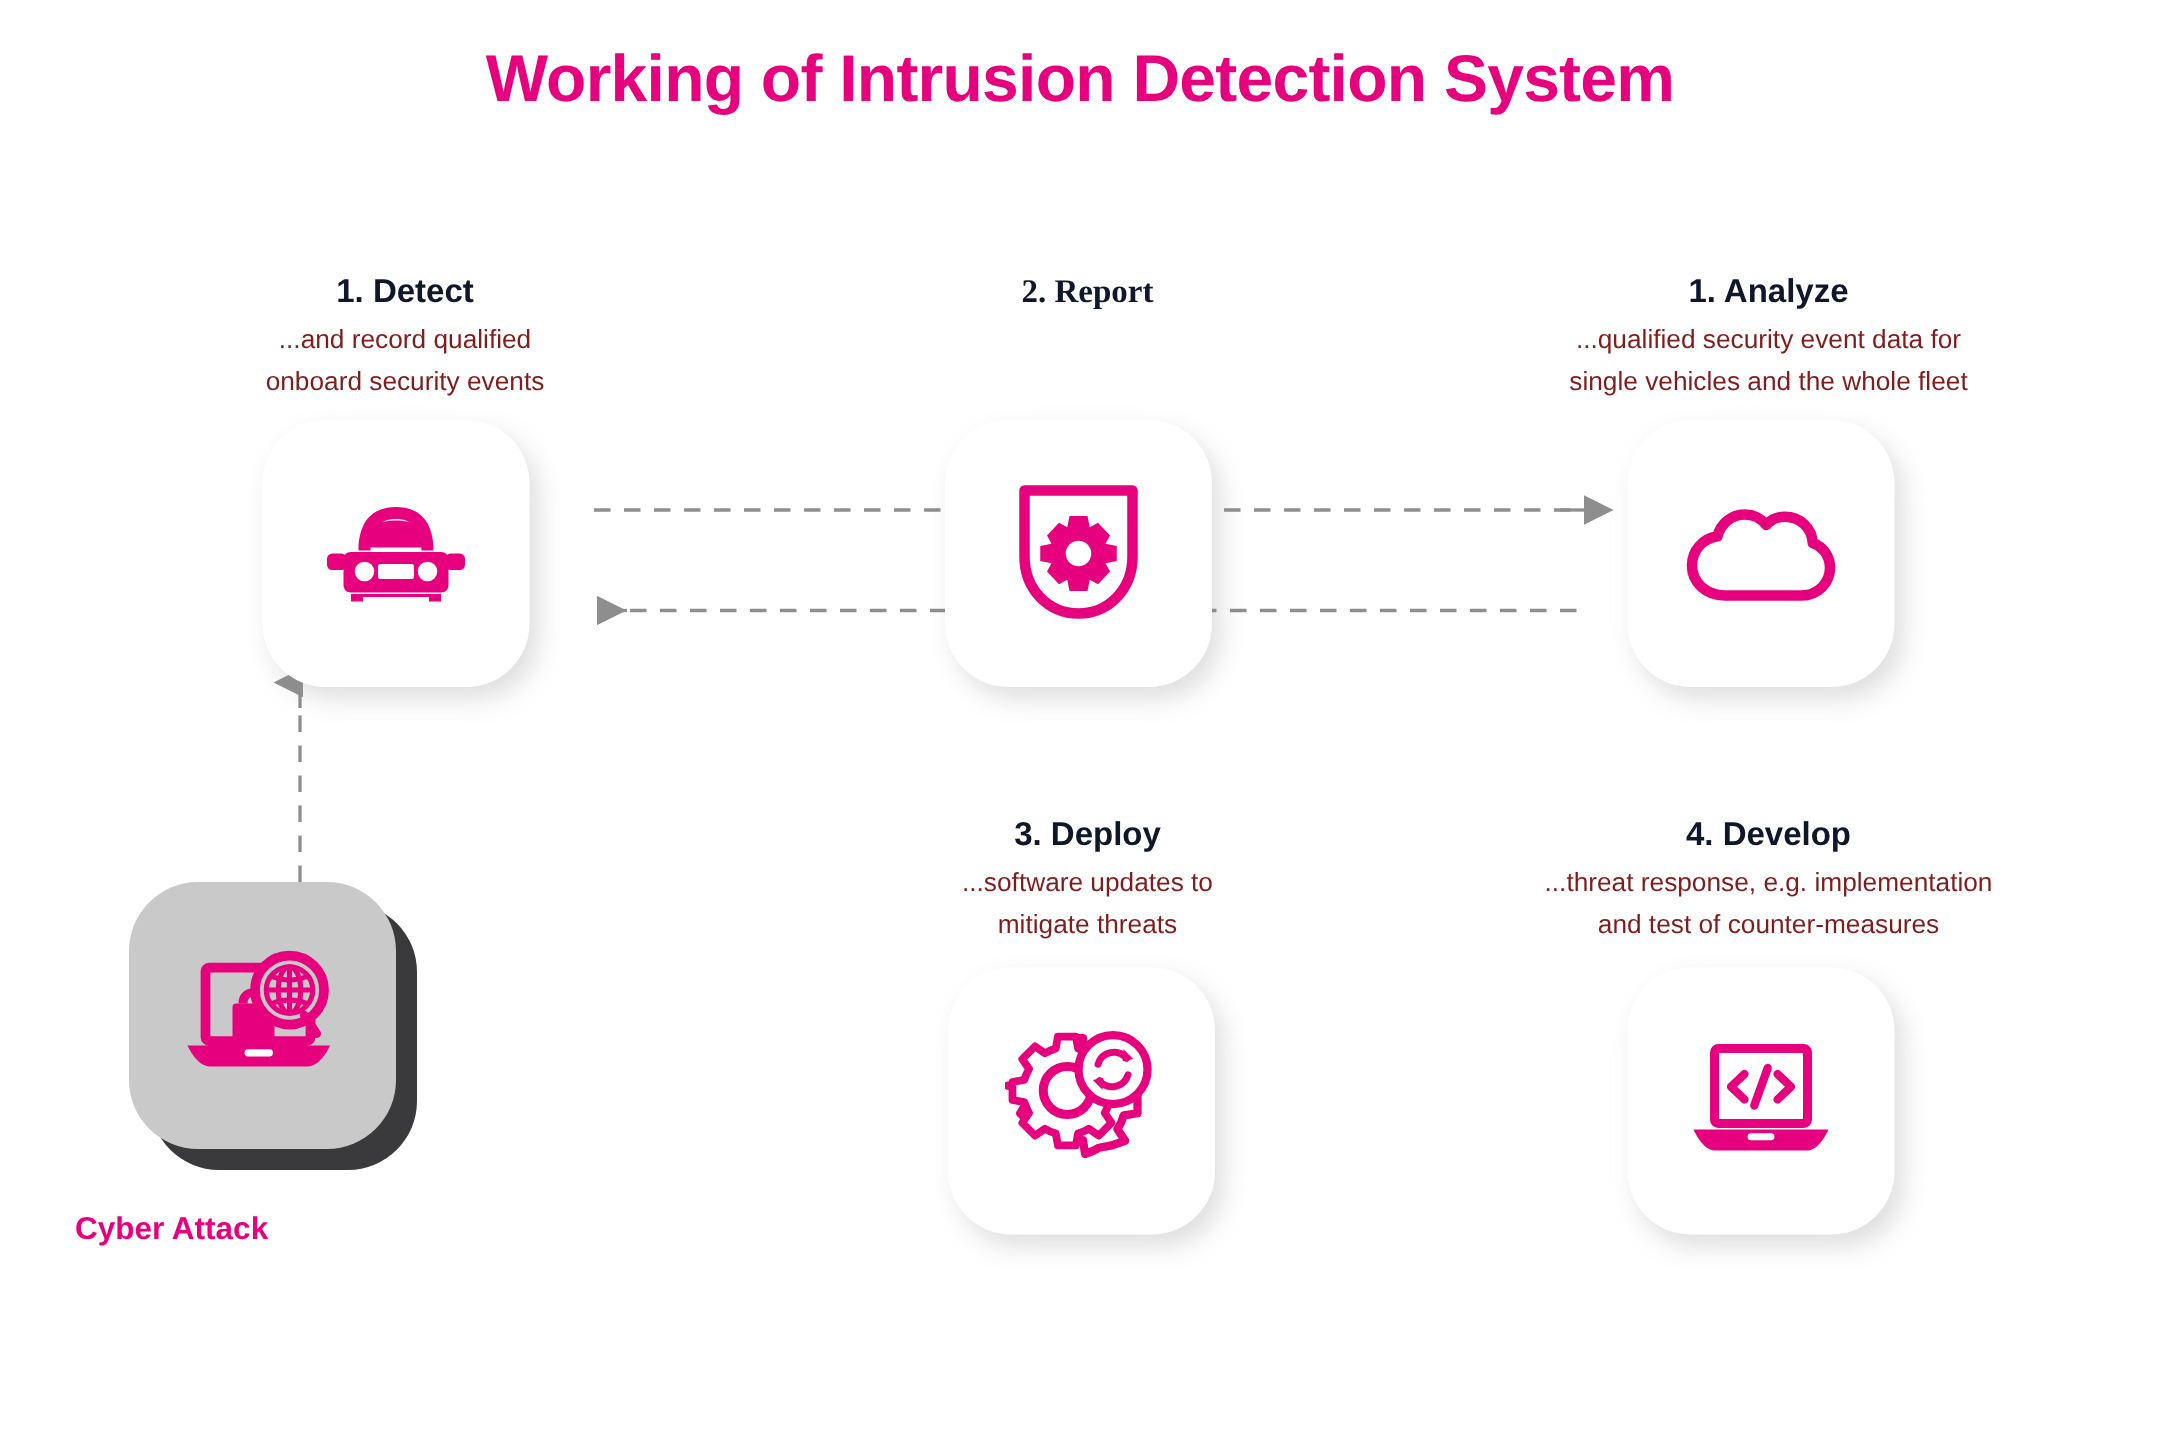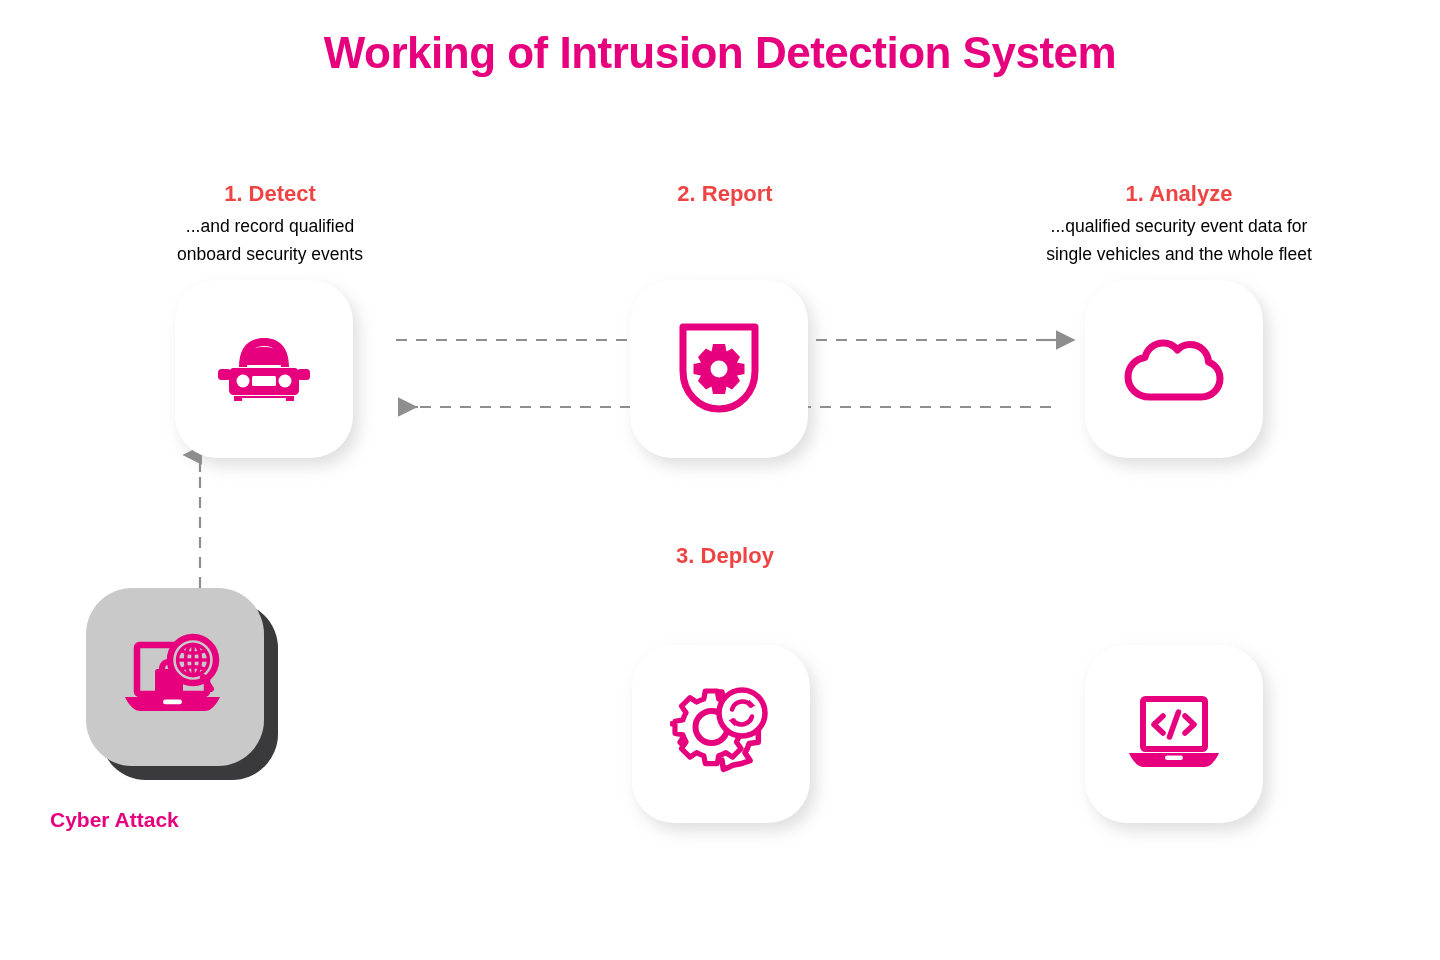--- a/index.html
+++ b/index.html
@@ -35,28 +35,28 @@
   }
 
   
   .step-text {
     position: absolute;
     text-align: center;
   }
   .step-heading {
     font-size: 22px;
     font-weight: 700;
-    color: #ef4444;
+    color: #0f172a;
     line-height: 1.25;
     margin-bottom: 4px;
   }
   .step-desc {
     font-size: 17.5px;
     font-weight: 400;
-    color: #000000;
+    color: #7f1d1d;
     line-height: 1.6;
     white-space: pre-line;
   }
 
   
   .card {
     position: absolute;
     width: 178px;
     height: 178px;
     border-radius: 42px;
@@ -121,21 +121,21 @@
     <line x1="200" y1="588" x2="200" y2="470" stroke="#8e8e8e" stroke-width="2.2" stroke-dasharray="11 9"></line>
     <line x1="200" y1="472" x2="200" y2="455" stroke="#8e8e8e" stroke-width="2.2" marker-end="url(#arrow-up)"></line>
   </svg>
 
   <div class="step-text" style="left:110px; top:180px; width:320px;">
     <div class="step-heading">1. Detect</div>
     <div class="step-desc">...and record qualified
 onboard security events</div>
   </div>
 
-  <div class="step-text" style="left:565px; top:180px; width:320px;">
+  <div class="step-text" style="left:565px; top:180px; width:320px;font-family:Liberation Serif, serif;">
     <div class="step-heading">2. Report</div>
   </div>
 
   <div class="step-text" style="left:988px; top:180px; width:382px;">
     <div class="step-heading">1. Analyze</div>
     <div class="step-desc">...qualified security event data for
 single vehicles and the whole fleet</div>
   </div>
 
   <div class="card" style="left:175px; top:280px;">
@@ -172,22 +172,29 @@
   </div>
 
   <div class="card" style="left:1085px; top:280px;">
     <svg width="108" height="76" viewBox="0 0 108 76">
       <path d="M30 66 C17 66 8 57 8 46 C8 36 15 28 25 26.5 C27 18 34.5 12 43 12 C49 12 54 14.5 57.5 19 C60.5 15.5 65 13.5 70 13.5 C80 13.5 88 21 88.5 31 C95.5 33.5 100 40 100 47.5 C100 57.5 92 66 81 66 Z" fill="none" stroke="#e6007e" stroke-width="7" stroke-linejoin="round" stroke-linecap="round"></path>
     </svg>
   </div>
 
   <div class="step-text" style="left:565px; top:542px; width:320px;">
     <div class="step-heading">3. Deploy</div>
-  </div>
-
+    <div class="step-desc">...software updates to
+mitigate threats</div>
+  </div>
+
+  <div class="step-text" style="left:985px; top:542px; width:388px;">
+    <div class="step-heading">4. Develop</div>
+    <div class="step-desc">...threat response, e.g. implementation
+and test of counter-measures</div>
+  </div>
 
   <div class="card" style="left:632px; top:645px;">
     <svg width="102" height="98" viewBox="0 0 102 98">
       <g fill="none" stroke="#e6007e" stroke-width="6" stroke-linejoin="round" stroke-linecap="round">
         <path d="M35,12 L50,12 L51.5,22 C55,23 58.5,24.5 61.5,26.5 L70,21 L80.5,31.5 L75,40 C77,43 78.5,46.5 79.5,50 L89.5,51.5 L89.5,66.5 L79.5,68 C78.5,71.5 77,75 75,78 L80.5,86.5 L70,90 L61.5,91.5 C58.5,93.5 55,95 51.5,96 L50,86 L35,86 L33.5,76 C30,75 26.5,73.5 23.5,71.5 L15,77 L4.5,66.5 L10,58 C8,55 6.5,51.5 5.5,48 L-4.5,46.5" transform="translate(6,-4) scale(0.92)"></path>
       </g>
 
       <g fill="none" stroke="#e6007e" stroke-width="6" stroke-linejoin="round">
         <path d="M34,14 L48,14 L49.6,23.2 C52.6,24.1 55.4,25.3 58,26.9 L65.7,21.6 L75.6,31.5 L70.3,39.2 C71.9,41.8 73.1,44.6 74,47.6 L83.2,49.2 L83.2,63.2 L74,64.8 C73.1,67.8 71.9,70.6 70.3,73.2 L75.6,80.9 L65.7,90.8 L58,85.5 C55.4,87.1 52.6,88.3 49.6,89.2 L48,98.4 L34,98.4 L32.4,89.2 C29.4,88.3 26.6,87.1 24,85.5 L16.3,90.8 L6.4,80.9 L11.7,73.2 C10.1,70.6 8.9,67.8 8,64.8 L-1.2,63.2 L-1.2,49.2 L8,47.6 C8.9,44.6 10.1,41.8 11.7,39.2 L6.4,31.5 L16.3,21.6 L24,26.9 C26.6,25.3 29.4,24.1 32.4,23.2 Z" transform="translate(6,-6) scale(0.86)" fill="#ffffff" stroke="#e6007e"></path>
         <circle cx="41.5" cy="42" r="16" fill="#ffffff" stroke="#e6007e" stroke-width="6"></circle>

